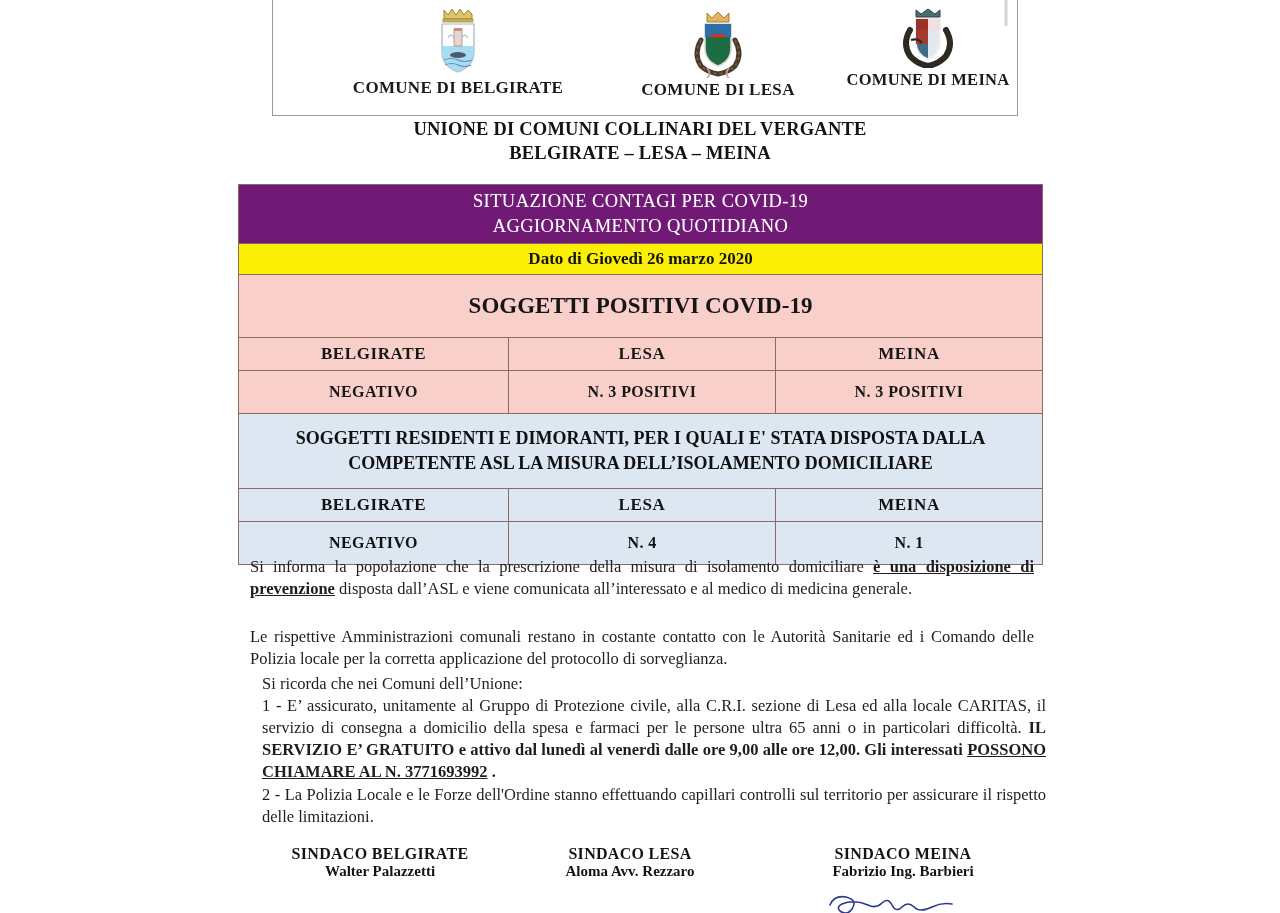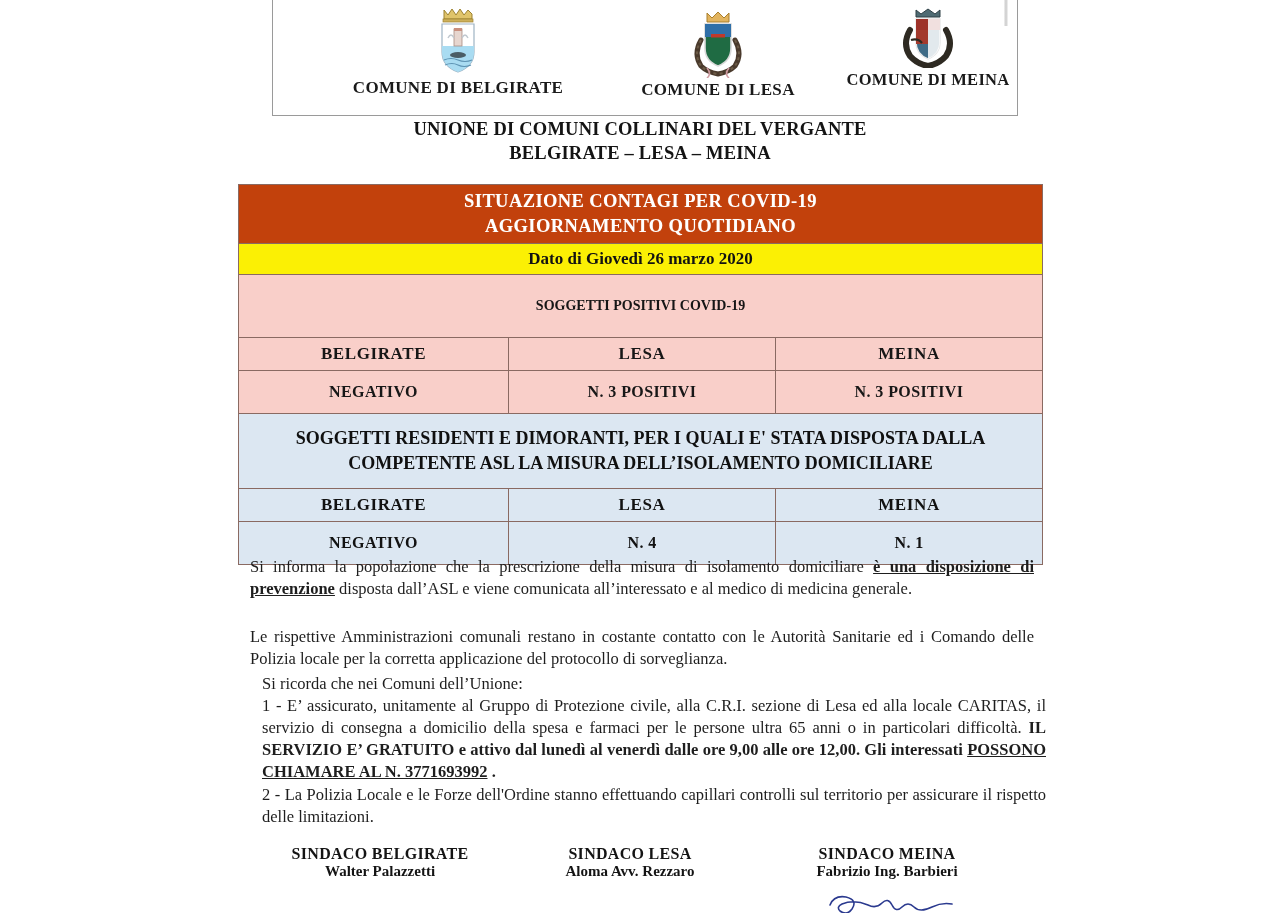--- a/index.html
+++ b/index.html
@@ -80,41 +80,41 @@
     table-layout: fixed;
   }
   .covid-table td {
     border: 1.2px solid #8a6a62;
     padding: 0;
     text-align: center;
     vertical-align: middle;
   }
 
   .band-red {
-    background: #c2410c;
+    background: #701a75;
     color: #ffffff;
     height: 58px;
-    font-weight: bold;
+    font-weight: normal;
     font-size: 18.5px;
     line-height: 1.35;
     letter-spacing: 0.4px;
     text-shadow: 0 0 1px rgba(255,255,255,0.25);
   }
   .band-yellow {
     background: #fbf004;
     color: #121212;
     height: 30px;
     font-weight: bold;
     font-size: 17px;
   }
   .band-pink-title {
     background: #f9cfc9;
     height: 62px;
     font-weight: bold;
-    font-size: 14px;
+    font-size: 23px;
     color: #161616;
   }
   .pink-cell {
     background: #f9cfc9;
     color: #171717;
   }
   .row-head { height: 32px; font-size: 17px; font-weight: bold; letter-spacing: 0.6px; }
   .row-val  { height: 42px; font-size: 16px; font-weight: bold; letter-spacing: 0.4px; }
 
   .band-blue-title {
@@ -163,21 +163,21 @@
   .sig {
     position: absolute;
     text-align: center;
     font-weight: bold;
     color: #141414;
   }
   .sig .role { font-size: 16px; letter-spacing: 0.3px; }
   .sig .name { font-size: 15px; margin-top: 0; }
   .sig.s1 { left: 15px;  width: 230px; }
   .sig.s2 { left: 275px; width: 210px; }
-  .sig.s3 { left: 522px; width: 230px; }
+  .sig.s3 { left: 538px; width: 230px; }
 
   .handsign {
     position: absolute;
     left: 570px;
     top: 44px;
     width: 140px;
     height: 34px;
   }
 
   

